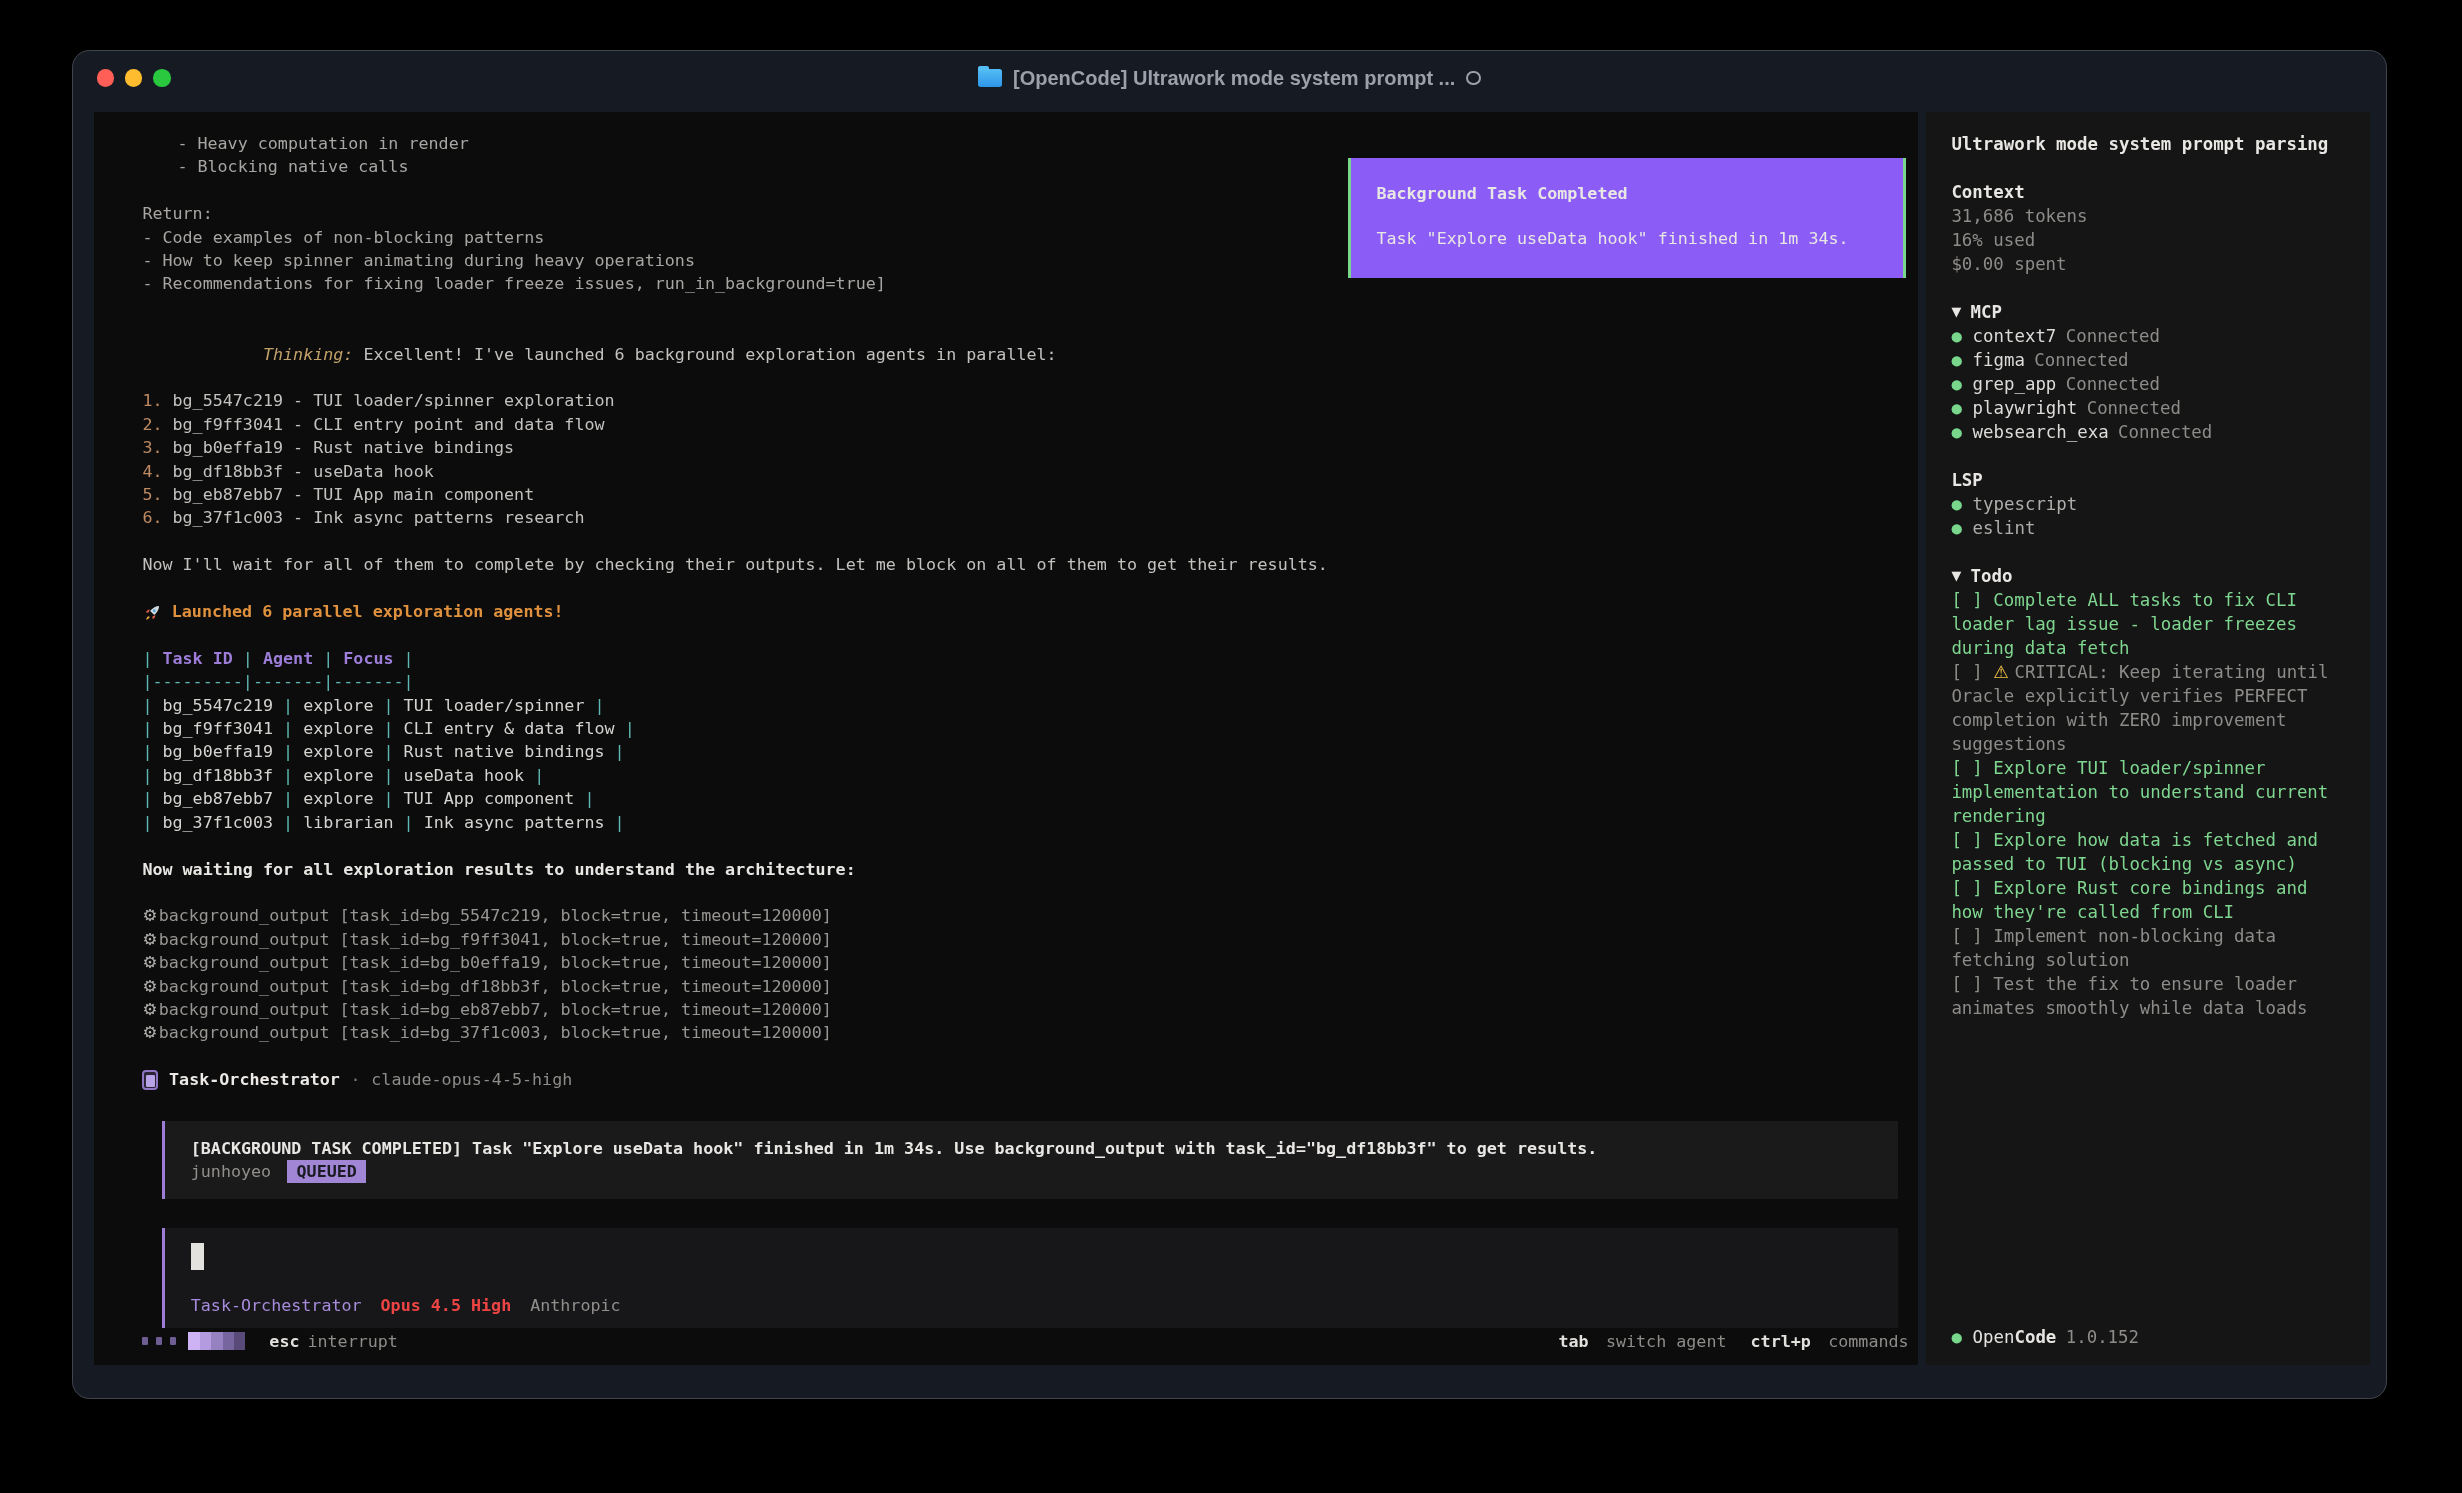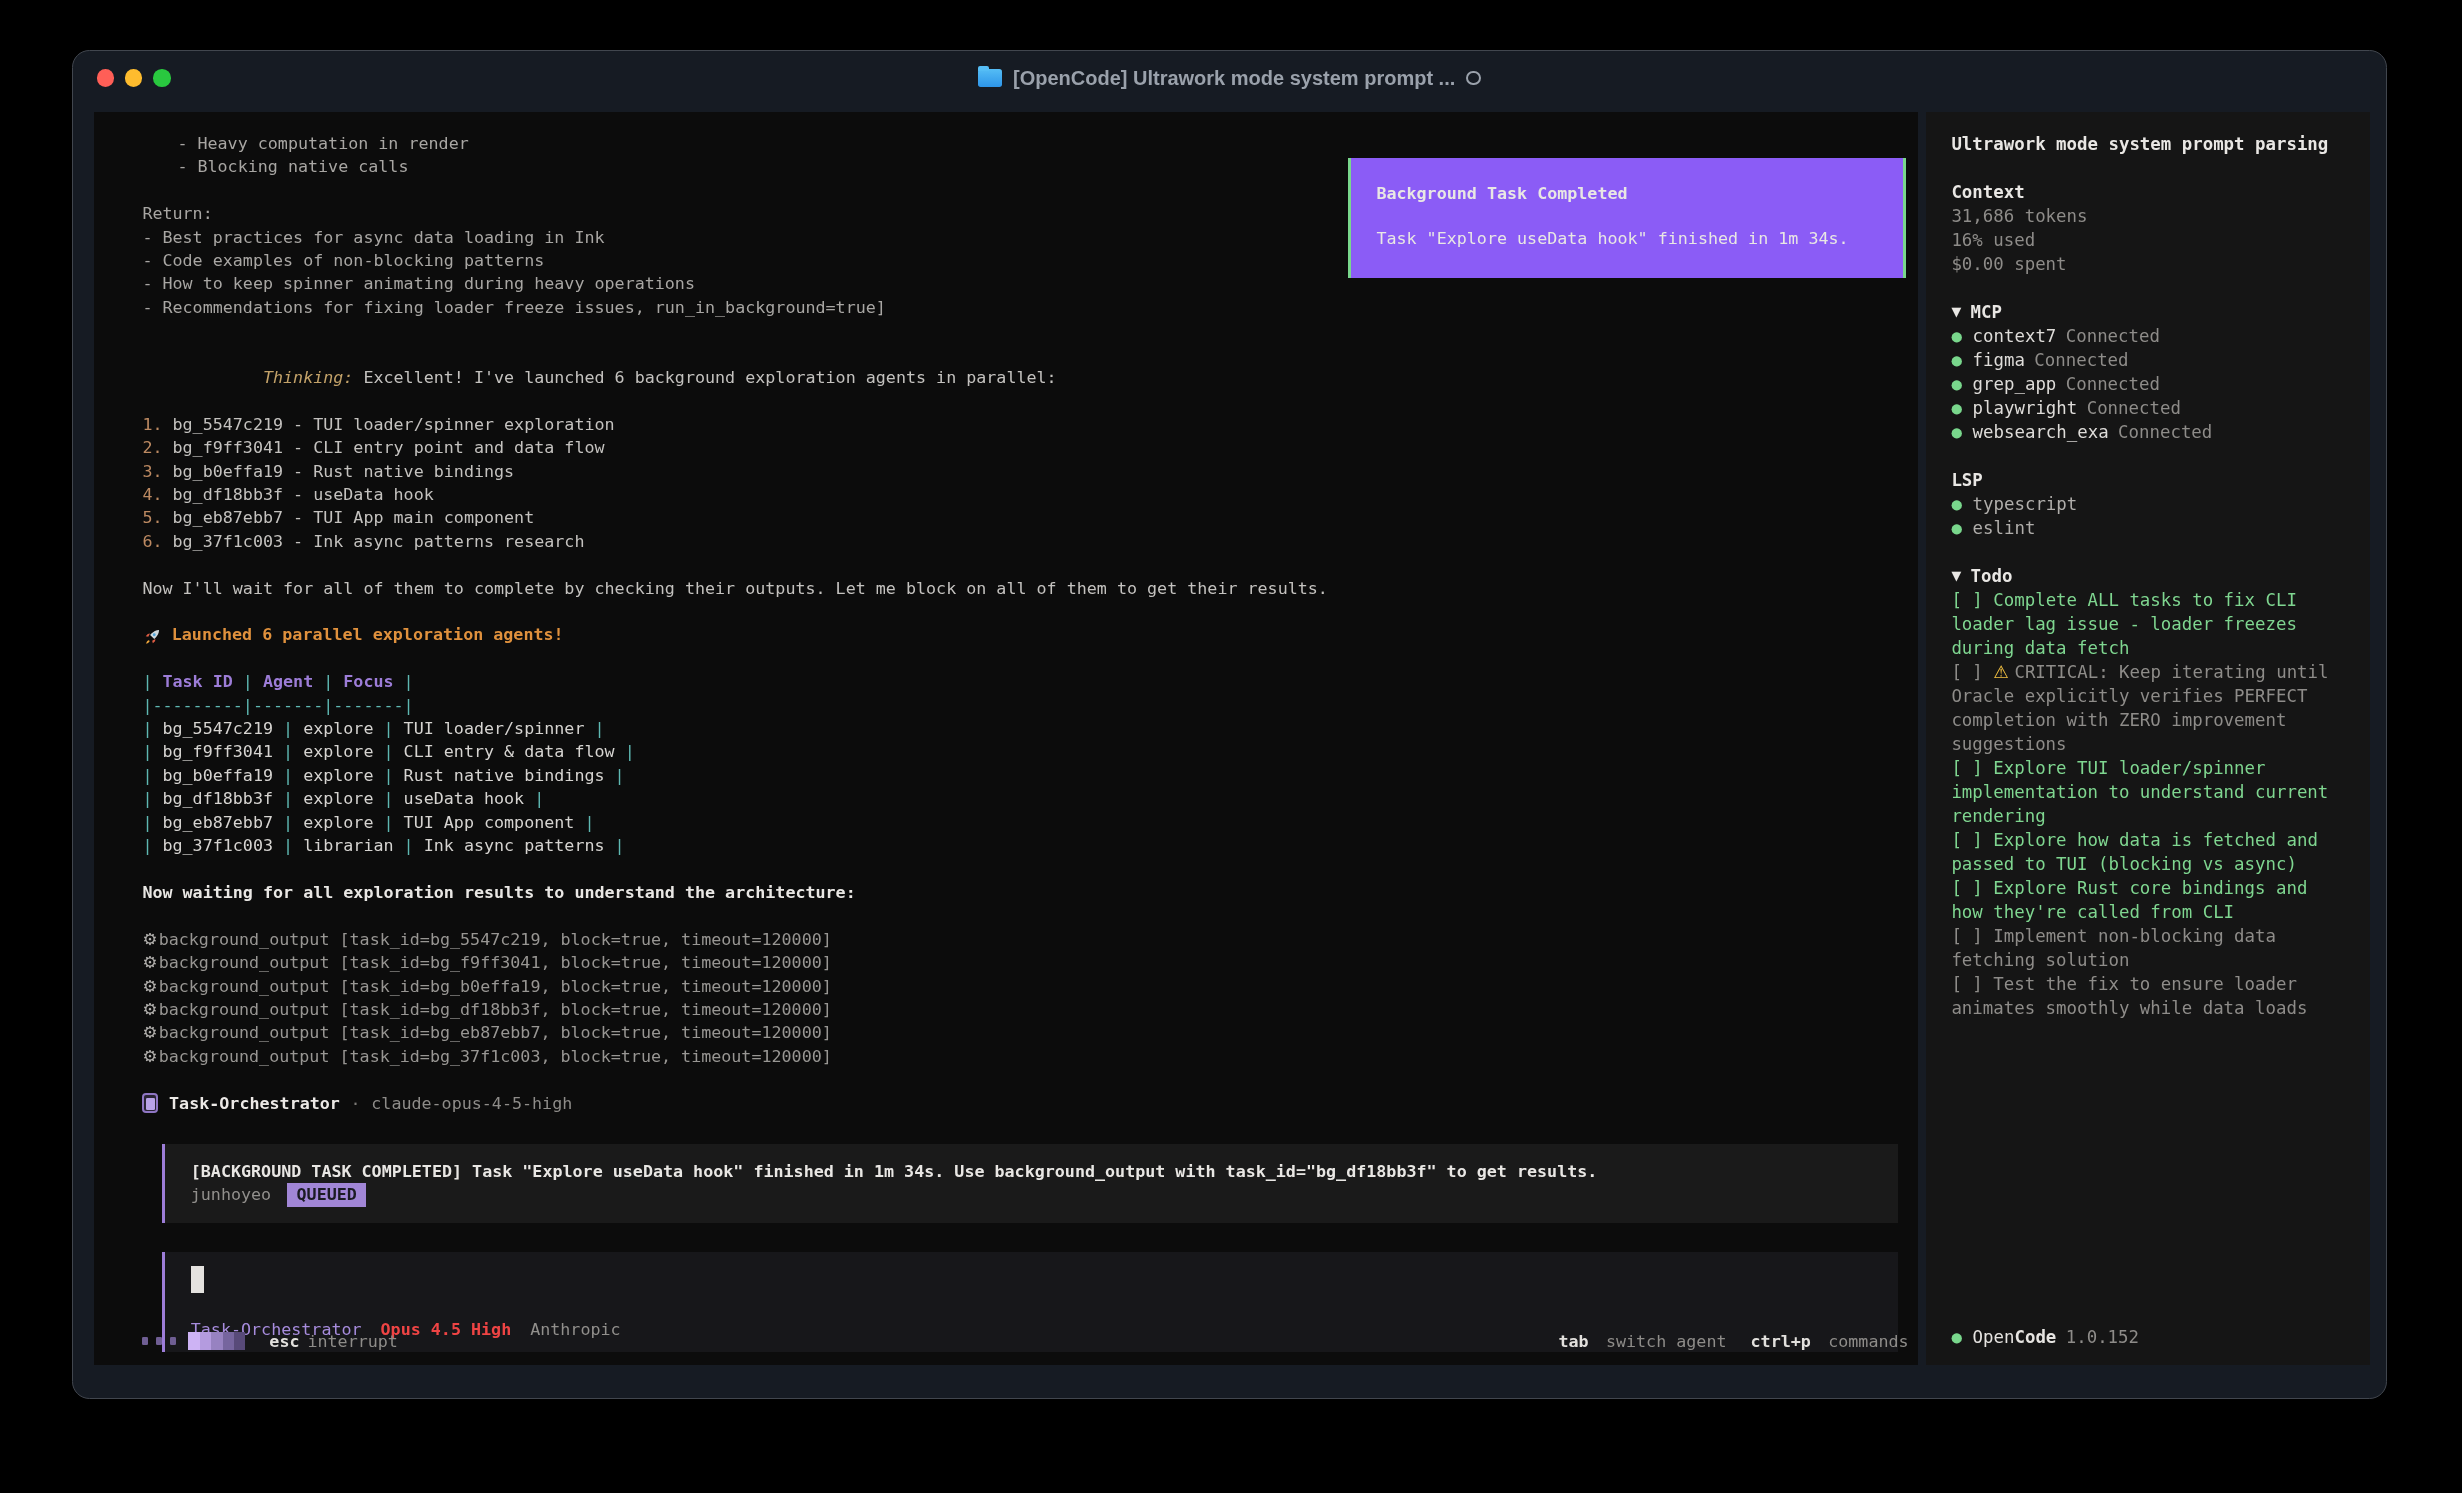--- a/index.html
+++ b/index.html
@@ -96,21 +96,20 @@
     <div class="contentrow">
 
       <div class="terminal">
         <div class="termcontent">
           <div id="intro-lines">
               <div class="ln dim indent">- Heavy computation in render</div>
               <div class="ln dim indent">- Blocking native calls</div>
             </div>
           <div class="ln dim gap">Return:</div>
           <div id="return-items">
-              <div class="ln dim">- Best practices for async data loading in Ink</div>
               <div class="ln dim">- Code examples of non-blocking patterns</div>
               <div class="ln dim">- How to keep spinner animating during heavy operations</div>
               <div class="ln dim">- Recommendations for fixing loader freeze issues, run_in_background=true]</div>
             </div>
 
           <div class="ln gap">
             <span class="thinklabel">Thinking:</span><span class="bright"> </span><span class="bright">Excellent! I've launched 6 background exploration agents in parallel:</span>
           </div>
           <div id="numbered-list">
               <div class="ln"><span class="num">1.</span><span class="bright"> bg_5547c219 - TUI loader/spinner exploration</span></div>

